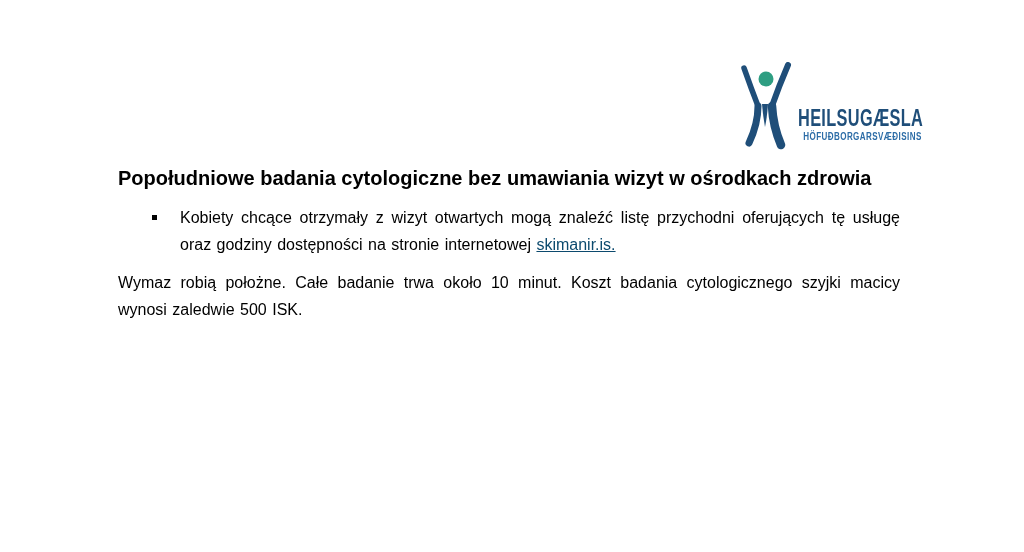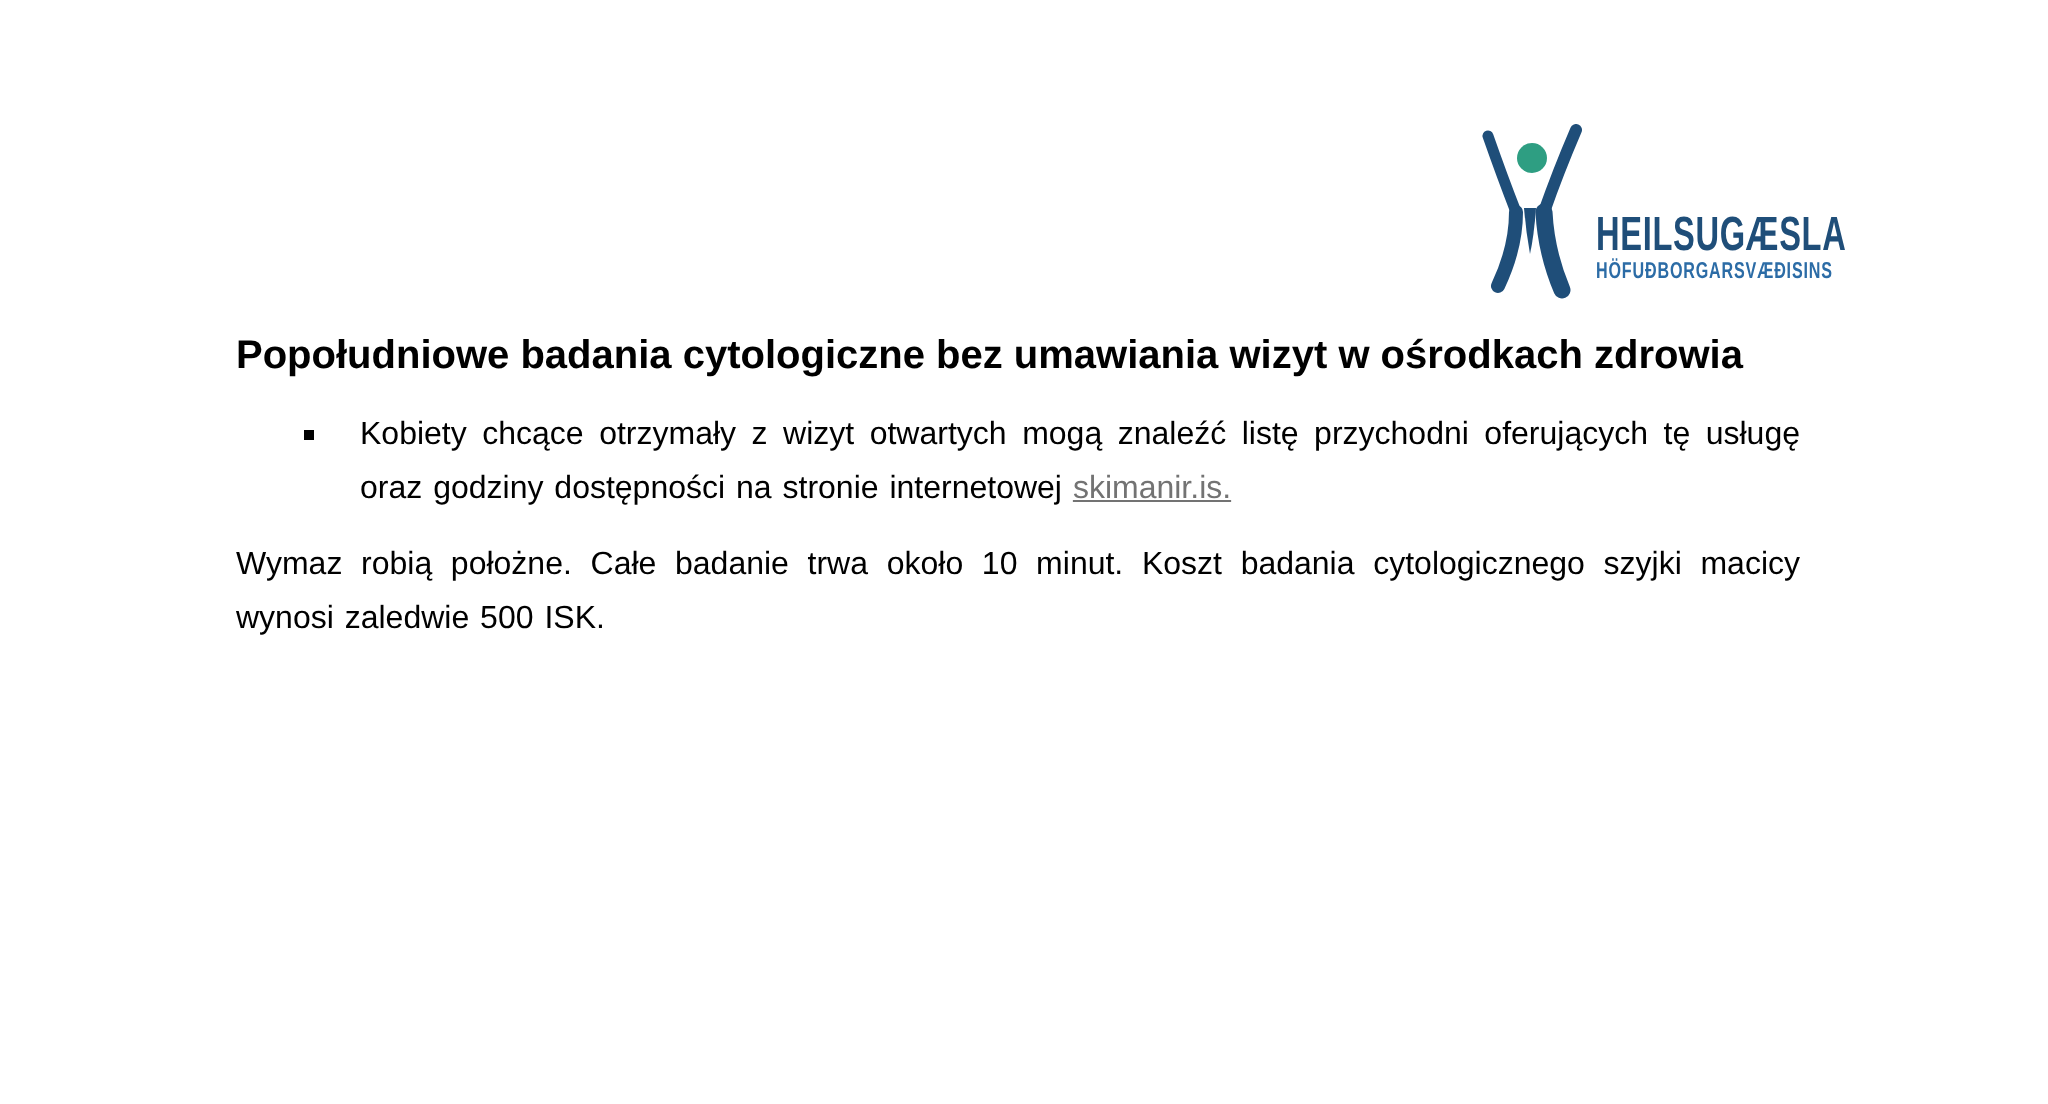--- a/index.html
+++ b/index.html
@@ -5,21 +5,21 @@
   html, body { margin:0; padding:0; }
   body {
     width:1024px; height:552px; overflow:hidden;
     background:#ffffff;
     font-family:"Liberation Sans", sans-serif;
     color:#000000;
   }
   .page { position:relative; width:1024px; height:552px; background:#ffffff; }
 
   
-  .logo { position:absolute; left:737px; top:62px; display:flex; align-items:flex-end; }
+  .logo { position:absolute; left:737px; top:62px; display:flex; align-items:flex-end;text-align:center; }
   .logo-icon { width:58px; height:88px; display:block; flex:0 0 auto; }
   .logo-text { margin-left:3px; padding-bottom:7px; }
   .logo-title {
     display:block; font-weight:bold; font-size:24px; line-height:22px;
     color:#1F4E79; letter-spacing:0.5px; white-space:nowrap;
     transform:scaleX(0.68); transform-origin:left bottom;
   }
   .logo-subtitle {
     display:block; font-weight:bold; font-size:11.5px; line-height:13px;
     color:#2C6CA6; letter-spacing:0.6px; white-space:nowrap;
@@ -39,21 +39,21 @@
   .points { list-style:none; margin:0; padding:0; }
   .points li {
     position:relative; padding-left:62px; text-align:justify;
     margin:0 0 8px 0; word-spacing:1px;
   }
   .points li::before {
     content:""; position:absolute; left:34px; top:11px;
     width:5px; height:5px; background:#000000;
   }
   .closing { text-align:justify; margin:11px 0 0 0; word-spacing:1px; }
-  a.doclink { color:#737373; text-decoration:underline; cursor:pointer; }
+  a.doclink { color:#0c4a6e; text-decoration:underline; cursor:pointer; }
 </style>
 </head>
 <body>
 
 <div class="page">
 
   <div class="logo">
     <svg class="logo-icon" viewBox="0 0 58 88" aria-hidden="true">
       <path d="M7,6 Q14,26 21,44" stroke="#1F4E79" stroke-width="5.5" fill="none" stroke-linecap="round"></path>
       <path d="M21,44 Q21,62 12,81" stroke="#1F4E79" stroke-width="7" fill="none" stroke-linecap="round"></path>

